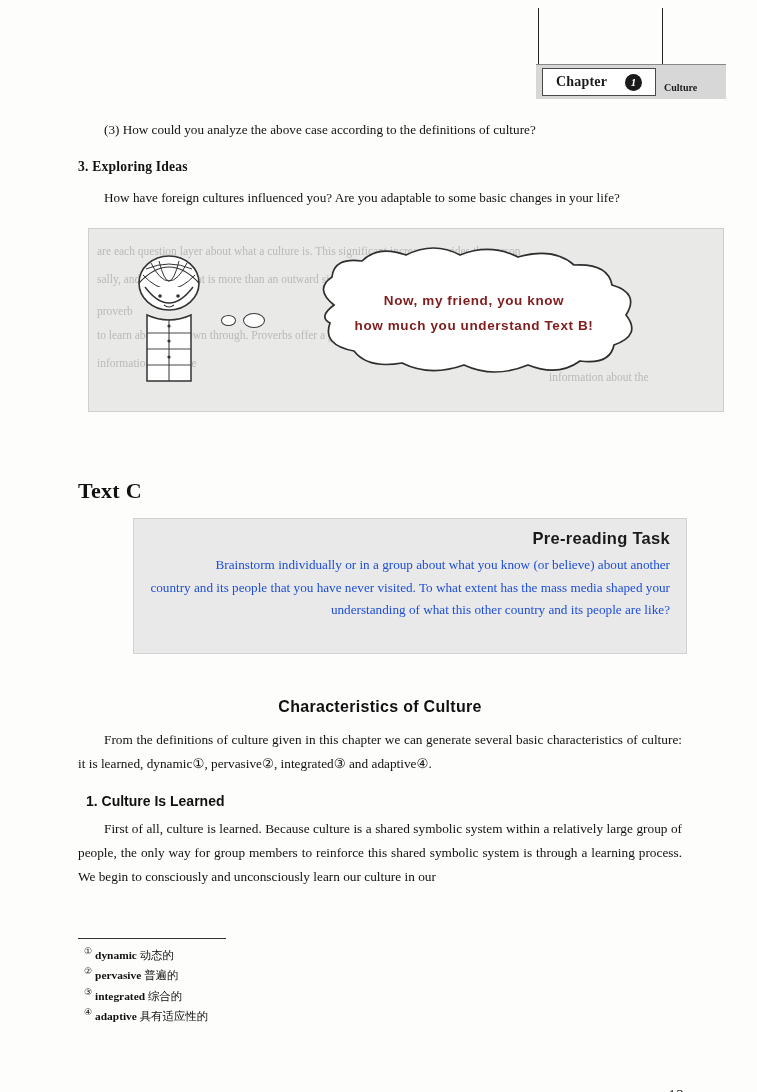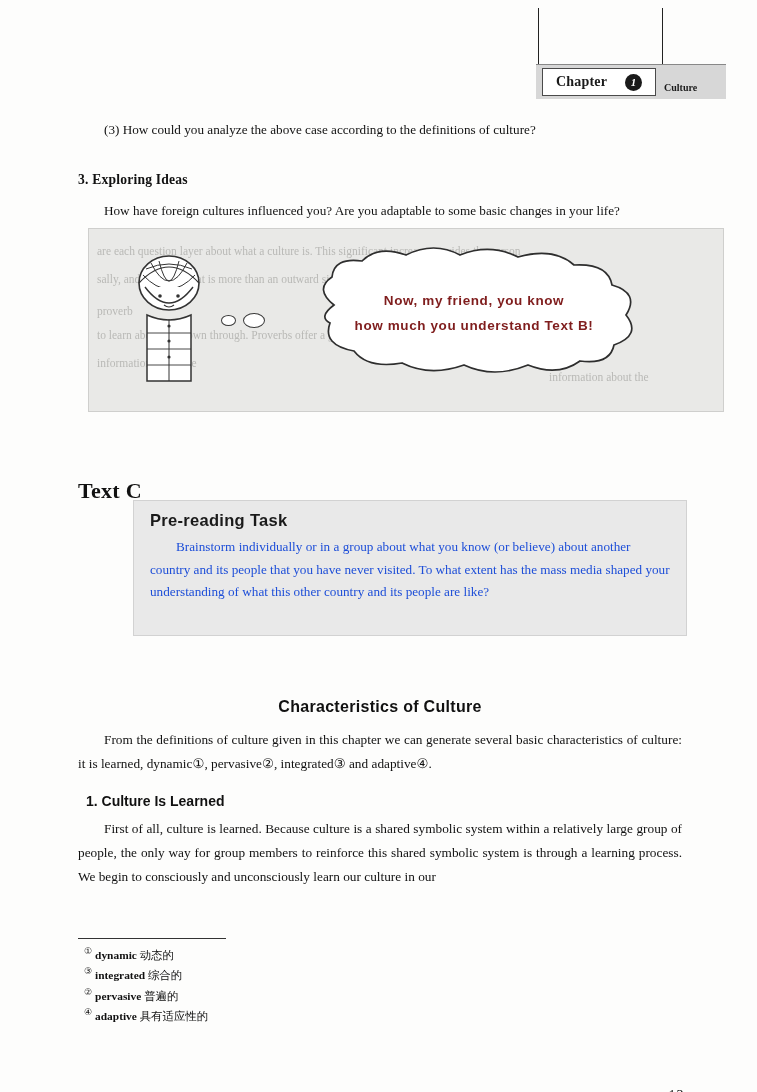--- a/index.html
+++ b/index.html
@@ -101,21 +101,21 @@
   }
 
   p, h3, h4 {
     margin: 0;
   }
 
   .q-line {
     font-size: 13.2px;
     text-indent: 26px;
     line-height: 1.5;
-    margin-bottom: 30px;
+    margin-bottom: 17px;
   }
 
   .sec-head {
     font-size: 13.6px;
     font-weight: bold;
     letter-spacing: .2px;
     margin-bottom: 13px;
     text-decoration: none;
     position: relative;
     display: inline-block;
@@ -213,27 +213,28 @@
     top: 478px;
     font-size: 22px;
     font-weight: bold;
     font-family: "Liberation Serif", serif;
     letter-spacing: .3px;
   }
 
   .prereading {
     position: absolute;
     left: 133px;
-    top: 500px;
+    top: 518px;
     width: 554px;
     height: 136px;
     background: #e9e9e9;
     border: 1px solid #d2d2d2;
     padding: 10px 16px 4px 16px;
     box-sizing: border-box;
+    text-align: right;
   }
   .prereading h4 {
     font-family: "Liberation Sans", sans-serif;
     font-size: 16.5px;
     font-weight: bold;
     letter-spacing: .3px;
     margin-bottom: 6px;
     color: #1a1a1a;
   }
   .prereading p {
@@ -417,24 +418,24 @@
     <h4>Pre-reading Task</h4>
     <p>Brainstorm individually or in a group about what you know (or believe) about another country and its people that you have never visited. To what extent has the mass media shaped your understanding of what this other country and its people are like?</p>
   </div>
 
   <div class="fn-rule"></div>
   <div class="footnotes">
     <div class="fn">
       <sup>①</sup><b>dynamic</b> <span>动态的</span>
     </div>
     <div class="fn">
+      <sup>②</sup><b>pervasive</b> <span>普遍的</span>
+    </div>
+    <div class="fn">
       <sup>③</sup><b>integrated</b> <span>综合的</span>
-    </div>
-    <div class="fn">
-      <sup>②</sup><b>pervasive</b> <span>普遍的</span>
     </div>
     <div class="fn">
       <sup>④</sup><b>adaptive</b> <span>具有适应性的</span>
     </div>
   </div>
 
   <div class="pageno">• 13 •</div>
 
 </div>
 

